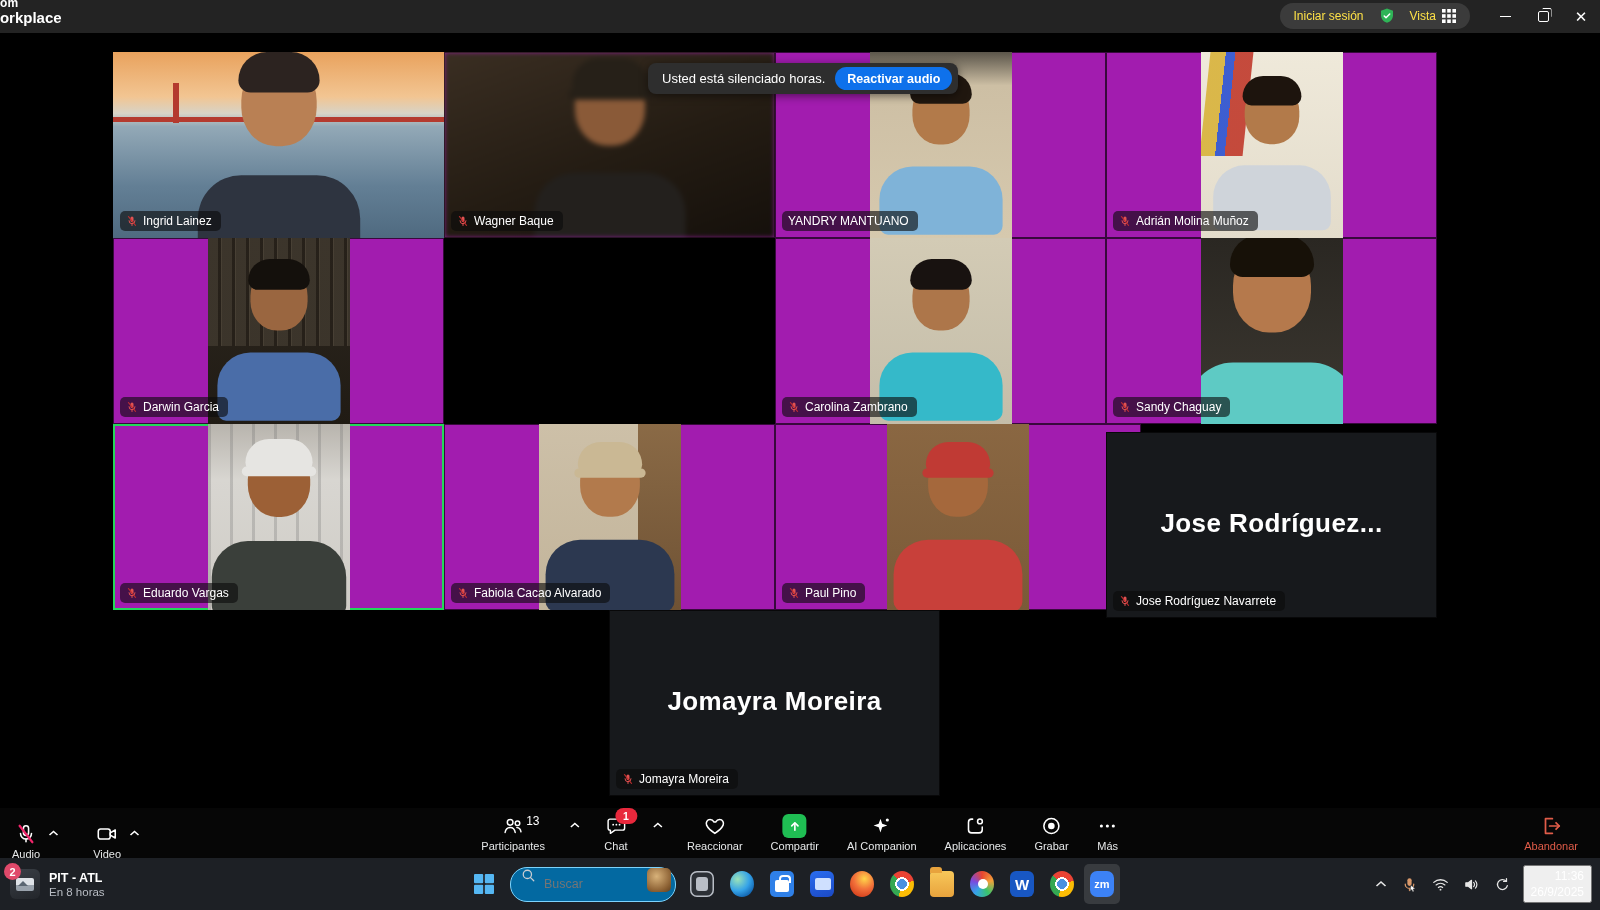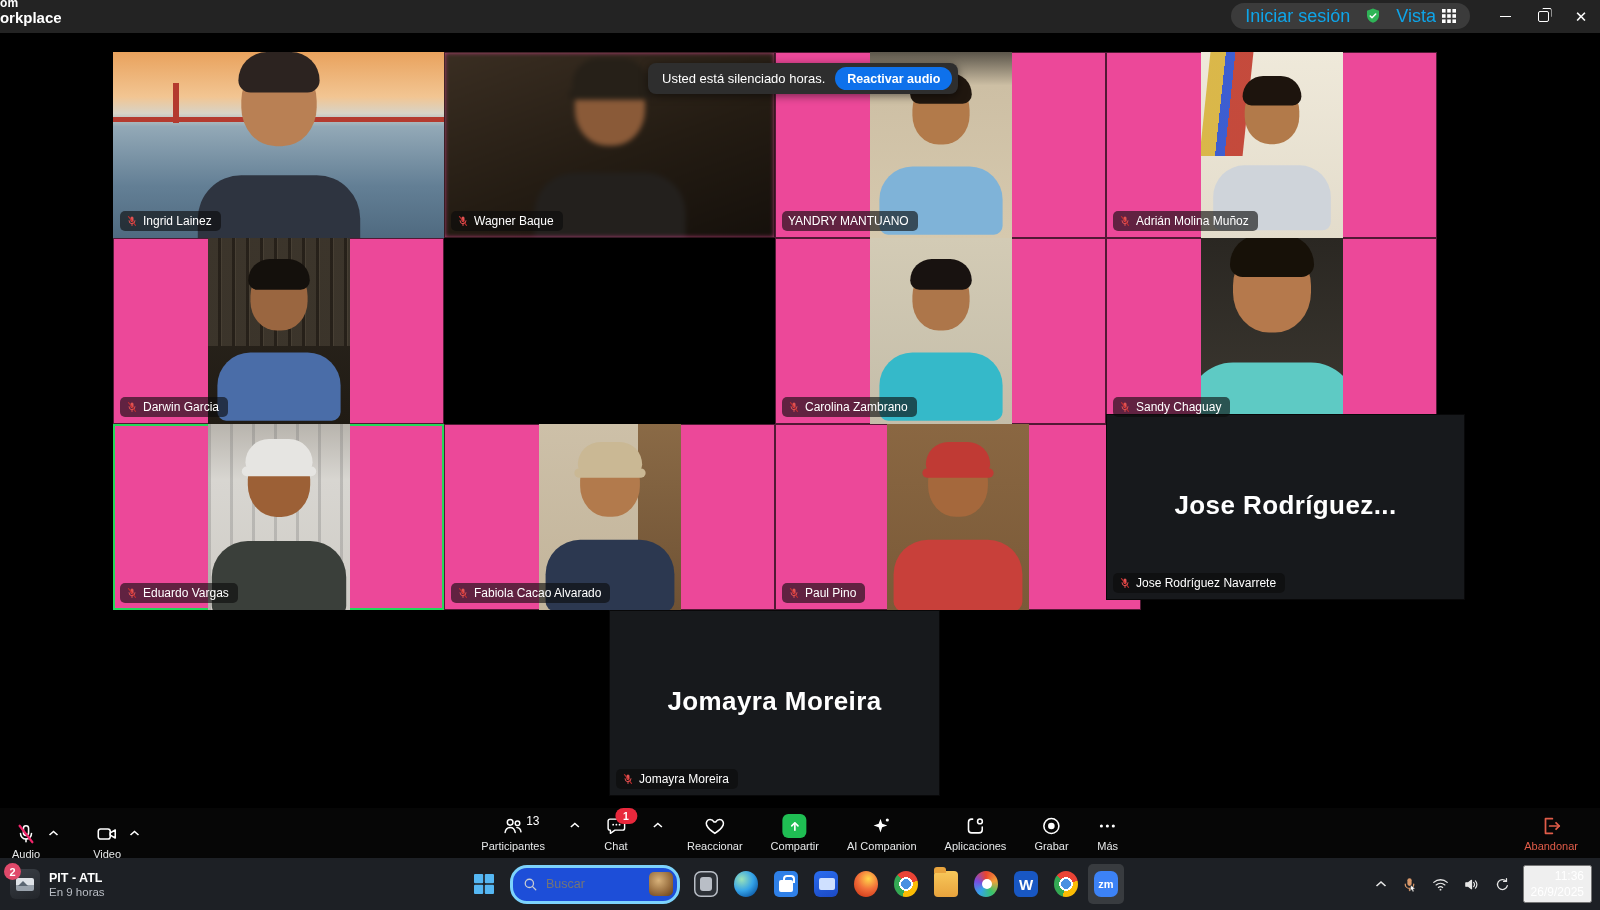--- a/index.html
+++ b/index.html
@@ -5,39 +5,39 @@
   html,body{margin:0;padding:0;width:1600px;height:910px;overflow:hidden;background:#000;
     font-family:"Liberation Sans",sans-serif;-webkit-font-smoothing:antialiased;}
   .app{position:relative;width:1600px;height:910px;background:#000;}
 
   
   .titlebar{position:absolute;left:0;top:0;right:0;height:33px;background:#232323;z-index:40;}
   .logo{position:absolute;left:-14px;top:-3px;color:#fff;line-height:1.05;}
   .logo .l1{font-size:12px;font-weight:700;letter-spacing:.3px;}
   .logo .l2{font-size:15px;font-weight:600;}
   .tb-right{position:absolute;right:130px;top:3px;height:26px;display:flex;align-items:center;gap:14px;
-    background:#3b3b3b;border-radius:13px;padding:0 14px;color:#0ea5e9;font-size:18px;}
+    background:#3b3b3b;border-radius:13px;padding:0 14px;color:#fde047;font-size:12px;}
   .tb-right .seg{display:flex;align-items:center;gap:6px;cursor:default;}
   .winbtns{position:absolute;right:0;top:0;height:33px;display:flex;align-items:center;}
   .winbtn{width:38px;height:33px;display:flex;align-items:center;justify-content:center;color:#fff;}
   .glyph-min{width:11px;height:1.4px;background:#fff;display:block;}
   .glyph-restore{width:9px;height:9px;border:1.3px solid #fff;border-radius:2px;position:relative;display:block;}
   .glyph-restore:before{content:"";position:absolute;left:2px;top:-4px;width:9px;height:9px;border:1.3px solid #fff;border-radius:2px;clip-path:polygon(20% 0,100% 0,100% 80%,80% 80%,80% 20%,20% 20%);}
   .glyph-close{font-size:15px;line-height:1;}
 
   
   .toast{position:absolute;left:648px;top:63px;height:31px;background:#2e2e2e;border-radius:8px;
     display:flex;align-items:center;gap:10px;padding:0 6px 0 14px;z-index:30;box-shadow:0 2px 8px rgba(0,0,0,.5);}
   .toast .msg{color:#fff;font-size:13px;}
   .toast .btn{background:#0e71eb;color:#fff;font-size:12.5px;font-weight:700;border:none;
     border-radius:12px;height:23px;padding:0 12px;font-family:inherit;}
 
   
   .grid{position:absolute;left:113px;top:52px;width:1324px;height:744px;z-index:10;}
-  .tile{position:absolute;width:331px;height:186px;background:#ec4899;overflow:hidden;
+  .tile{position:absolute;width:331px;height:186px;background:#a21caf;overflow:hidden;
     box-shadow:inset 0 0 0 1px rgba(0,0,0,.65);}
   .tile.active{box-shadow:inset 0 0 0 2px #23d959;}
   .tile.textonly{background:#17191c;}
   .vid{position:absolute;top:0;bottom:0;overflow:hidden;}
   .vid.full{left:0;right:0;}
   .vid.narrow{left:50%;width:142px;transform:translateX(-50%);}
   .person{position:absolute;left:50%;top:50%;width:120px;height:150px;
     transform:translate(-50%,-46%) scale(var(--pscale,1));transform-origin:50% 42%;}
   .p-body{position:absolute;left:50%;bottom:0;transform:translateX(-50%);width:112px;height:62px;
     border-radius:30px 30px 8px 8px;background:var(--shirt,#444);}
@@ -88,22 +88,22 @@
   .widget-ic .photo{width:18px;height:13px;border-radius:2px;background:linear-gradient(180deg,#dfe3e8 55%,#9aa3ad 55%);position:relative;}
   .widget-ic .photo:before{content:"";position:absolute;left:2px;bottom:5px;width:0;height:0;
     border-left:5px solid transparent;border-right:5px solid transparent;border-bottom:5px solid #5b6672;}
   .wbadge{position:absolute;left:-6px;top:-6px;min-width:17px;height:17px;border-radius:9px;background:#e0496a;
     color:#fff;font-size:11px;font-weight:700;display:flex;align-items:center;justify-content:center;}
   .wtxt .t1{color:#fff;font-size:12.5px;font-weight:700;}
   .wtxt .t2{color:#b9bdc4;font-size:11.5px;margin-top:1px;}
   .tb-center{position:absolute;left:466px;top:0;height:52px;display:flex;align-items:center;gap:4px;}
   .tb-ic{width:36px;height:40px;border:none;background:none;display:flex;align-items:center;justify-content:center;border-radius:5px;position:relative;}
   .tb-ic.activeapp{background:rgba(255,255,255,.12);}
-  .searchbox{width:150px;height:33px;border-radius:17px;background:#1d4ed8;border:3px solid #7dd3fc;
-    display:flex;align-items:center;gap:6px;padding:0 4px 0 10px;margin:0 4px;}
+  .searchbox{width:150px;height:33px;border-radius:17px;background:#0369a1;border:1px solid #7dd3fc;
+    display:flex;gap:6px;padding:0 4px 0 10px;margin:0 4px;}
   .searchbox input{flex:1;min-width:0;background:transparent;border:none;outline:none;color:#c9ccd1;
     font-size:12.5px;font-family:inherit;}
   .searchbox .thumb{width:24px;height:24px;border-radius:5px;background:radial-gradient(circle at 40% 35%,#d8b27a,#8a5f32 70%,#5d3f20);}
   .appic{width:26px;height:26px;border-radius:6px;}
   .ic-taskview{background:#2c3036;box-shadow:inset 0 0 0 1.5px #b9bec6;border-radius:7px;position:relative;}
   .ic-taskview:before{content:"";position:absolute;left:6px;top:6px;right:6px;bottom:6px;background:#b9bec6;border-radius:3px;}
   .ic-edge{border-radius:50%;background:radial-gradient(circle at 32% 32%,#9be3b8,#35a3e8 48%,#0b57a4 85%);}
   .ic-store{background:#2f80e8;position:relative;border-radius:5px;}
   .ic-store:before{content:"";position:absolute;left:5px;top:9px;right:5px;bottom:5px;background:#fff;border-radius:2px;}
   .ic-store:after{content:"";position:absolute;left:9px;top:4px;width:8px;height:6px;border:2px solid #fff;border-bottom:none;border-radius:4px 4px 0 0;}
@@ -346,21 +346,21 @@
         </div>
         <div class="name-label">
           <svg width="12" height="12" viewBox="0 0 24 24">
             <rect x="9" y="3" width="6" height="11" rx="3" fill="#e05252"></rect>
             <path d="M6 11.5a6 6 0 0 0 12 0M12 17.5v3.5" stroke="#e05252" stroke-width="2" fill="none" stroke-linecap="round"></path>
             <line x1="4.5" y1="2.5" x2="19.5" y2="21.5" stroke="#c62f2f" stroke-width="2.4"></line>
           </svg>
           <span>Paul Pino</span>
         </div>
       </div>
-      <div class="tile textonly" style="left: 993px; top: 362px; padding-left: 28px;">
+      <div class="tile textonly" style="left: 993px; top: 380px;">
         <div class="big-name">Jose  Rodríguez...</div>
         <div class="name-label">
           <svg width="12" height="12" viewBox="0 0 24 24">
             <rect x="9" y="3" width="6" height="11" rx="3" fill="#e05252"></rect>
             <path d="M6 11.5a6 6 0 0 0 12 0M12 17.5v3.5" stroke="#e05252" stroke-width="2" fill="none" stroke-linecap="round"></path>
             <line x1="4.5" y1="2.5" x2="19.5" y2="21.5" stroke="#c62f2f" stroke-width="2.4"></line>
           </svg>
           <span>Jose Rodríguez Navarrete</span>
         </div>
       </div>
@@ -522,21 +522,21 @@
   </div>
 
   <div class="taskbar">
     <div class="widget">
       <div class="widget-ic">
         <span class="photo"></span>
         <span class="wbadge">2</span>
       </div>
       <div class="wtxt">
         <div class="t1">PIT - ATL</div>
-        <div class="t2">En 9 horas</div>
+        <div class="t2">En 8 horas</div>
       </div>
     </div>
 
     <div class="tb-center">
       <button class="tb-ic">
         <svg width="22" height="22" viewBox="0 0 22 22">
             <g fill="#55b7f3">
               <rect x="1" y="1" width="9.2" height="9.2" rx="1"></rect>
               <rect x="11.8" y="1" width="9.2" height="9.2" rx="1"></rect>
               <rect x="1" y="11.8" width="9.2" height="9.2" rx="1"></rect>

